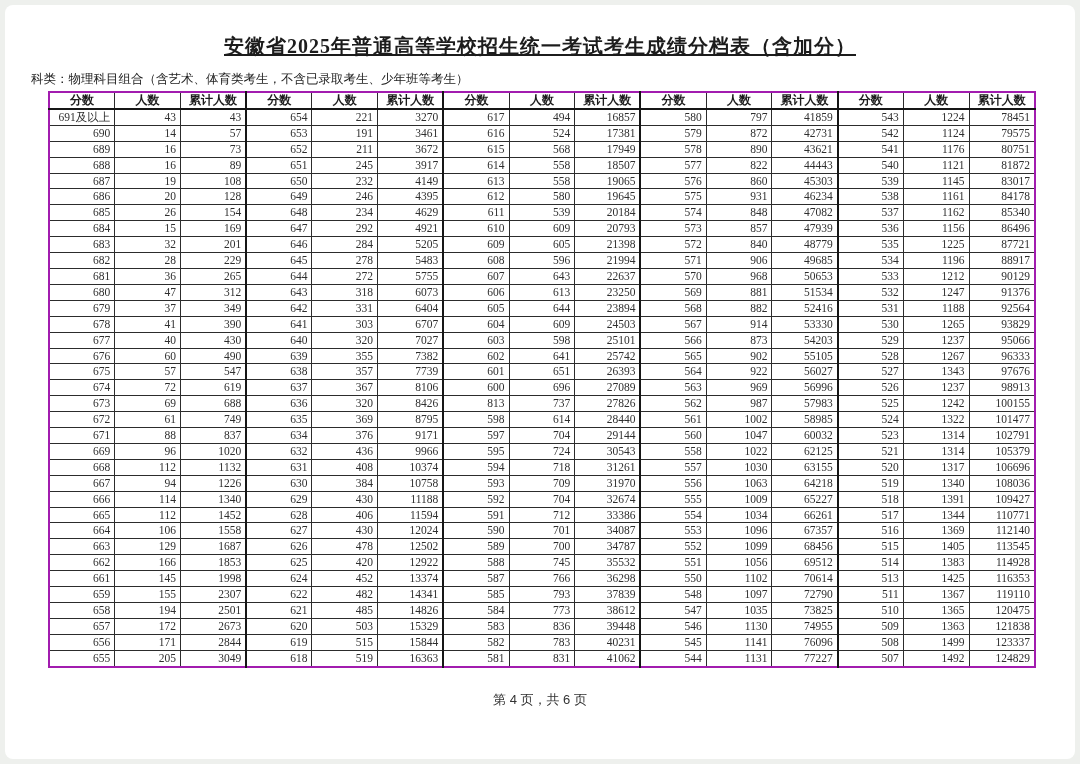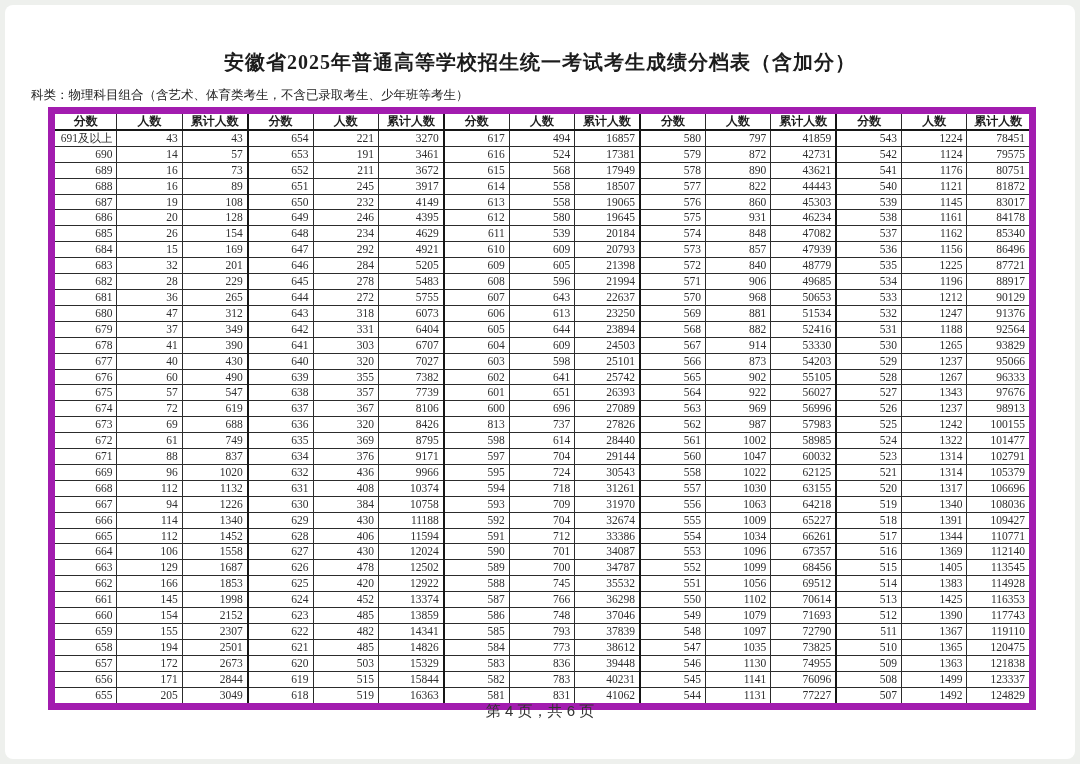--- a/index.html
+++ b/index.html
@@ -9,37 +9,38 @@
     font-family: "Liberation Serif", serif;
     position: relative;
   }
   .page {
     position: absolute; left: 5px; top: 5px; right: 5px; bottom: 5px;
     background: #ffffff;
     border-radius: 8px;
   }
   .title {
     text-align: center;
-    margin: 44px 0 0 0;
+    margin: 28px 0 0 0;
     font-size: 20px;
     font-weight: bold;
     color: #1c1c1c;
     letter-spacing: 1px;
+    text-decoration: underline;
   }
   .subtitle {
     margin: 11px 0 3px 26px;
     font-size: 12.5px;
     color: #222222;
   }
   table.score-table {
     border-collapse: collapse;
     table-layout: fixed;
     margin-left: 43px;
     width: 988px;
-    border: 7px solid #a21caf;
+    border: 2px solid #a21caf;
   }
   .score-table th, .score-table td {
     border: 1px solid #2c2c2c;
     height: 14.9px;
     font-size: 11.5px;
     line-height: 14.9px;
     color: #2e2e2e;
     overflow: hidden;
     white-space: nowrap;
     padding: 0 4px 0 0;
@@ -49,23 +50,23 @@
     font-weight: bold;
     font-size: 12px;
     padding: 0;
     border-bottom: 2px solid #161616;
     color: #1c1c1c;
   }
   .score-table td { text-align: right; }
   .score-table .group-sep { border-left: 2px solid #161616; }
   .footer {
     position: absolute;
-    bottom: 38px; left: 0; right: 0;
+    bottom: 50px; left: 0; right: 0;
     text-align: center;
-    font-size: 15px;
+    font-size: 13px;
     color: #333333;
     font-family: "Liberation Sans", sans-serif;
   }
 </style>
 </head>
 <body>
 
 <div class="page">
   <div class="title">安徽省2025年普通高等学校招生统一考试考生成绩分档表（含加分）</div>
   <div class="subtitle">科类：物理科目组合（含艺术、体育类考生，不含已录取考生、少年班等考生）</div>
@@ -595,37 +596,20 @@
           <td>766</td>
           <td>36298</td>
           <td class="group-sep">550</td>
           <td>1102</td>
           <td>70614</td>
           <td class="group-sep">513</td>
           <td>1425</td>
           <td>116353</td>
         </tr>
         <tr>
-          <td>660</td>
-          <td>154</td>
-          <td>2152</td>
-          <td class="group-sep">623</td>
-          <td>485</td>
-          <td>13859</td>
-          <td class="group-sep">586</td>
-          <td>748</td>
-          <td>37046</td>
-          <td class="group-sep">549</td>
-          <td>1079</td>
-          <td>71693</td>
-          <td class="group-sep">512</td>
-          <td>1390</td>
-          <td>117743</td>
-        </tr>
-        <tr>
           <td>659</td>
           <td>155</td>
           <td>2307</td>
           <td class="group-sep">622</td>
           <td>482</td>
           <td>14341</td>
           <td class="group-sep">585</td>
           <td>793</td>
           <td>37839</td>
           <td class="group-sep">548</td>

